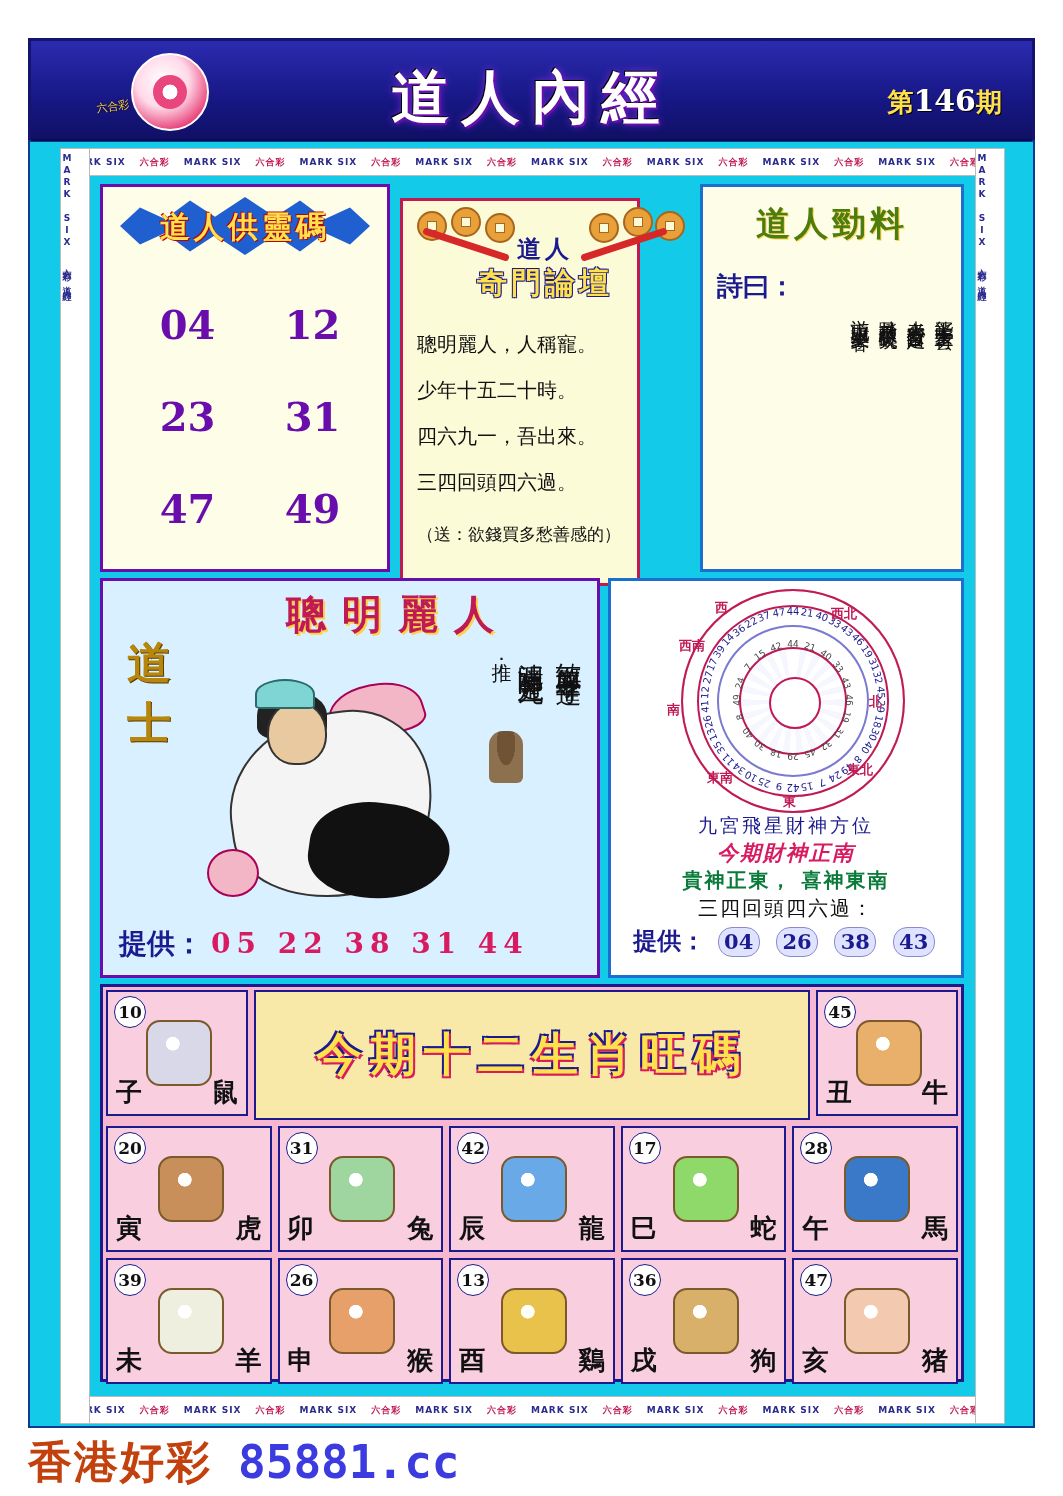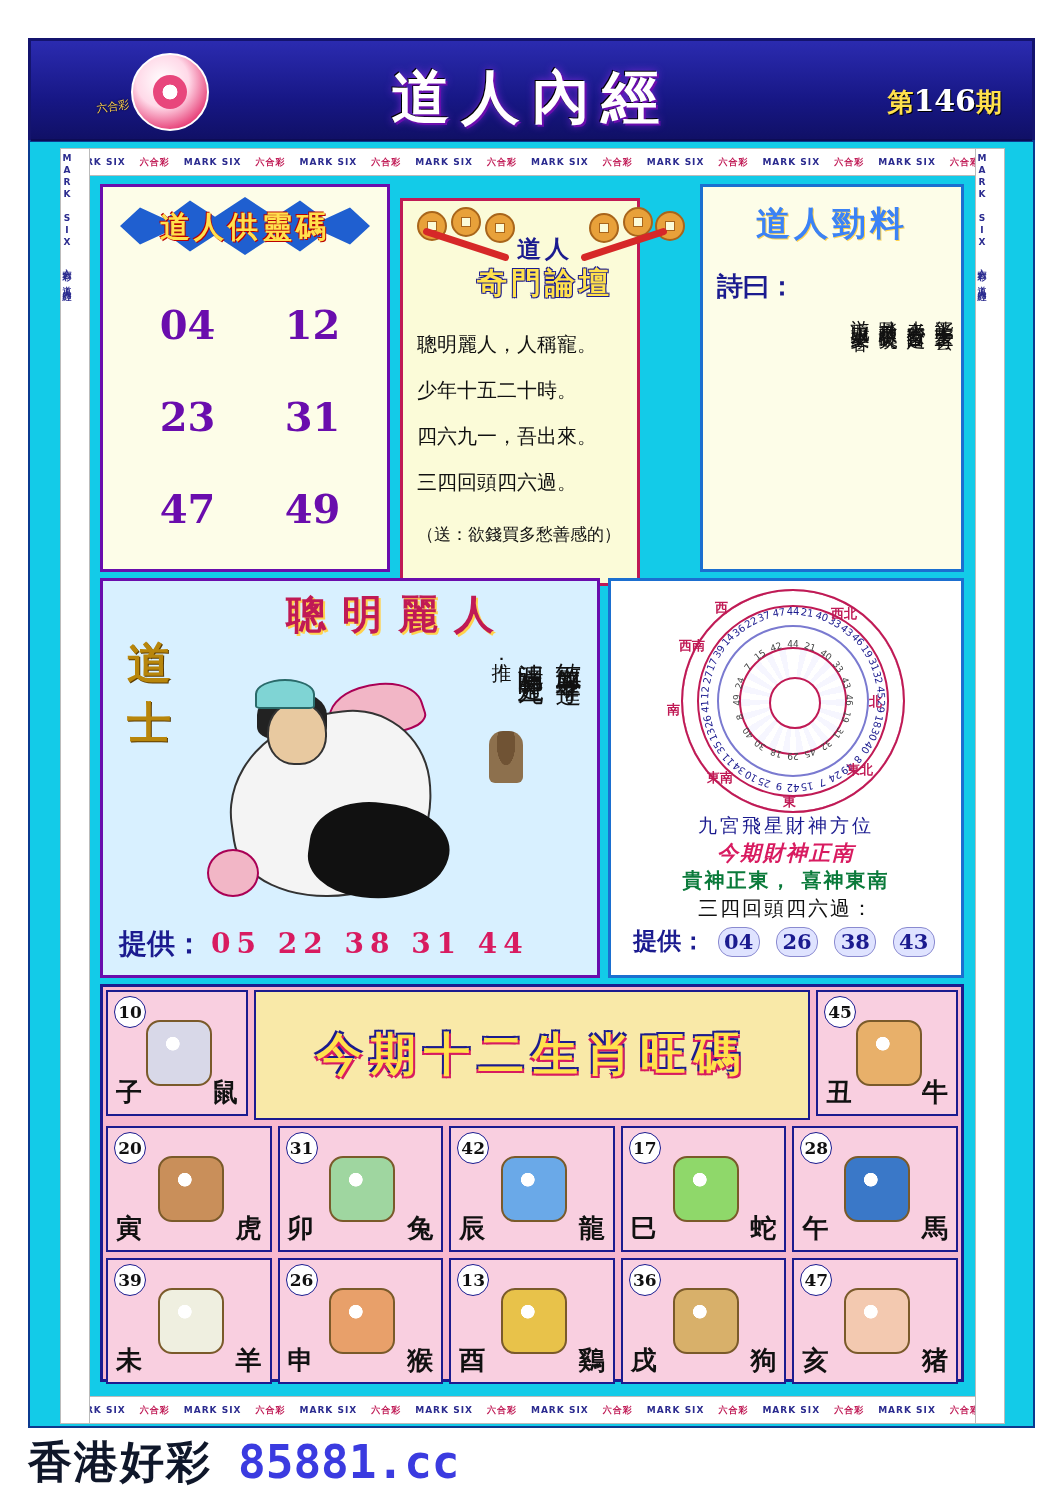--- a/index.html
+++ b/index.html
@@ -68,21 +68,21 @@
   .qm-t1{position:absolute;left:0;top:32px;width:284px;text-align:center;font-size:24px;font-weight:bold;
     color:#1b1b8f;font-family:"DejaVu Serif","Liberation Serif",serif;letter-spacing:4px;}
   .qm-t2{position:absolute;left:0;top:62px;width:284px;text-align:center;font-size:30px;font-weight:bold;
     color:#ffe14d;font-family:"DejaVu Serif","Liberation Serif",serif;letter-spacing:4px;
     text-shadow:1px 1px 0 #1b1b8f,-1px -1px 0 #1b1b8f,1px -1px 0 #1b1b8f,-1px 1px 0 #1b1b8f;}
   .qm-lines{position:absolute;left:14px;top:120px;width:258px;}
   .qm-lines div{font-size:20px;color:#111;line-height:46px;font-family:"DejaVu Serif","Liberation Serif",serif;}
   .qm-lines .send{font-size:17px;margin-top:6px;}
 
   .jinliao{left:608px;top:6px;width:264px;height:388px;background:#fdfde8;border:3px solid #1b6fd0;}
-  .jl-title{text-align:center;margin-top:14px;font-size:34px;font-weight:bold;color:#3b82f6;
+  .jl-title{text-align:center;margin-top:14px;font-size:34px;font-weight:bold;color:#4d7c0f;
     font-family:"DejaVu Serif","Liberation Serif",serif;letter-spacing:4px;
     text-shadow:1px 1px 0 #ffd24d;}
   .jl-shiyue{position:absolute;left:14px;top:82px;font-size:26px;color:#1b1b8f;font-weight:bold;
     font-family:"DejaVu Serif","Liberation Serif",serif;}
   .poem{position:absolute;left:14px;top:118px;width:240px;height:250px;display:flex;
     flex-direction:row-reverse;justify-content:flex-start;gap:4px;}
   .poem .col{writing-mode:vertical-rl;text-orientation:upright;font-size:19px;line-height:24px;
     color:#111;font-family:"DejaVu Serif","Liberation Serif",serif;letter-spacing:2px;}
 
   
@@ -154,21 +154,21 @@
     font-family:"DejaVu Serif","Liberation Serif",serif;}
   .zcell .art{position:absolute;left:50%;top:28px;width:62px;height:62px;margin-left:-31px;border-radius:14px;}
   .zbanner{flex:4;margin:3px;height:126px;background:#f9e9a8;border:2px solid #1b1b8f;
     display:flex;align-items:center;justify-content:center;}
   .zbanner span{font-size:46px;font-weight:bold;color:#ffe14d;letter-spacing:8px;
     font-family:"DejaVu Serif","Liberation Serif",serif;
     text-shadow:2px 2px 0 #d81b60,-2px -2px 0 #1b1b8f,2px -2px 0 #1b1b8f,-2px 2px 0 #d81b60;}
 
   
   .footer{position:absolute;left:28px;top:1436px;width:1007px;height:52px;display:flex;align-items:center;}
-  .f-cn{font-size:44px;font-weight:bold;color:#0f172a;font-family:"DejaVu Serif","Liberation Serif",serif;
+  .f-cn{font-size:44px;font-weight:bold;color:#c2410c;font-family:"DejaVu Serif","Liberation Serif",serif;
     letter-spacing:2px;}
   .f-url{font-size:46px;font-weight:bold;color:#3b3be0;margin-left:26px;
     font-family:"DejaVu Sans Mono","Liberation Mono",monospace;}
 </style>
 </head>
 <body>
 
 <div class="page">
 
   <div class="outer-frame"></div>

